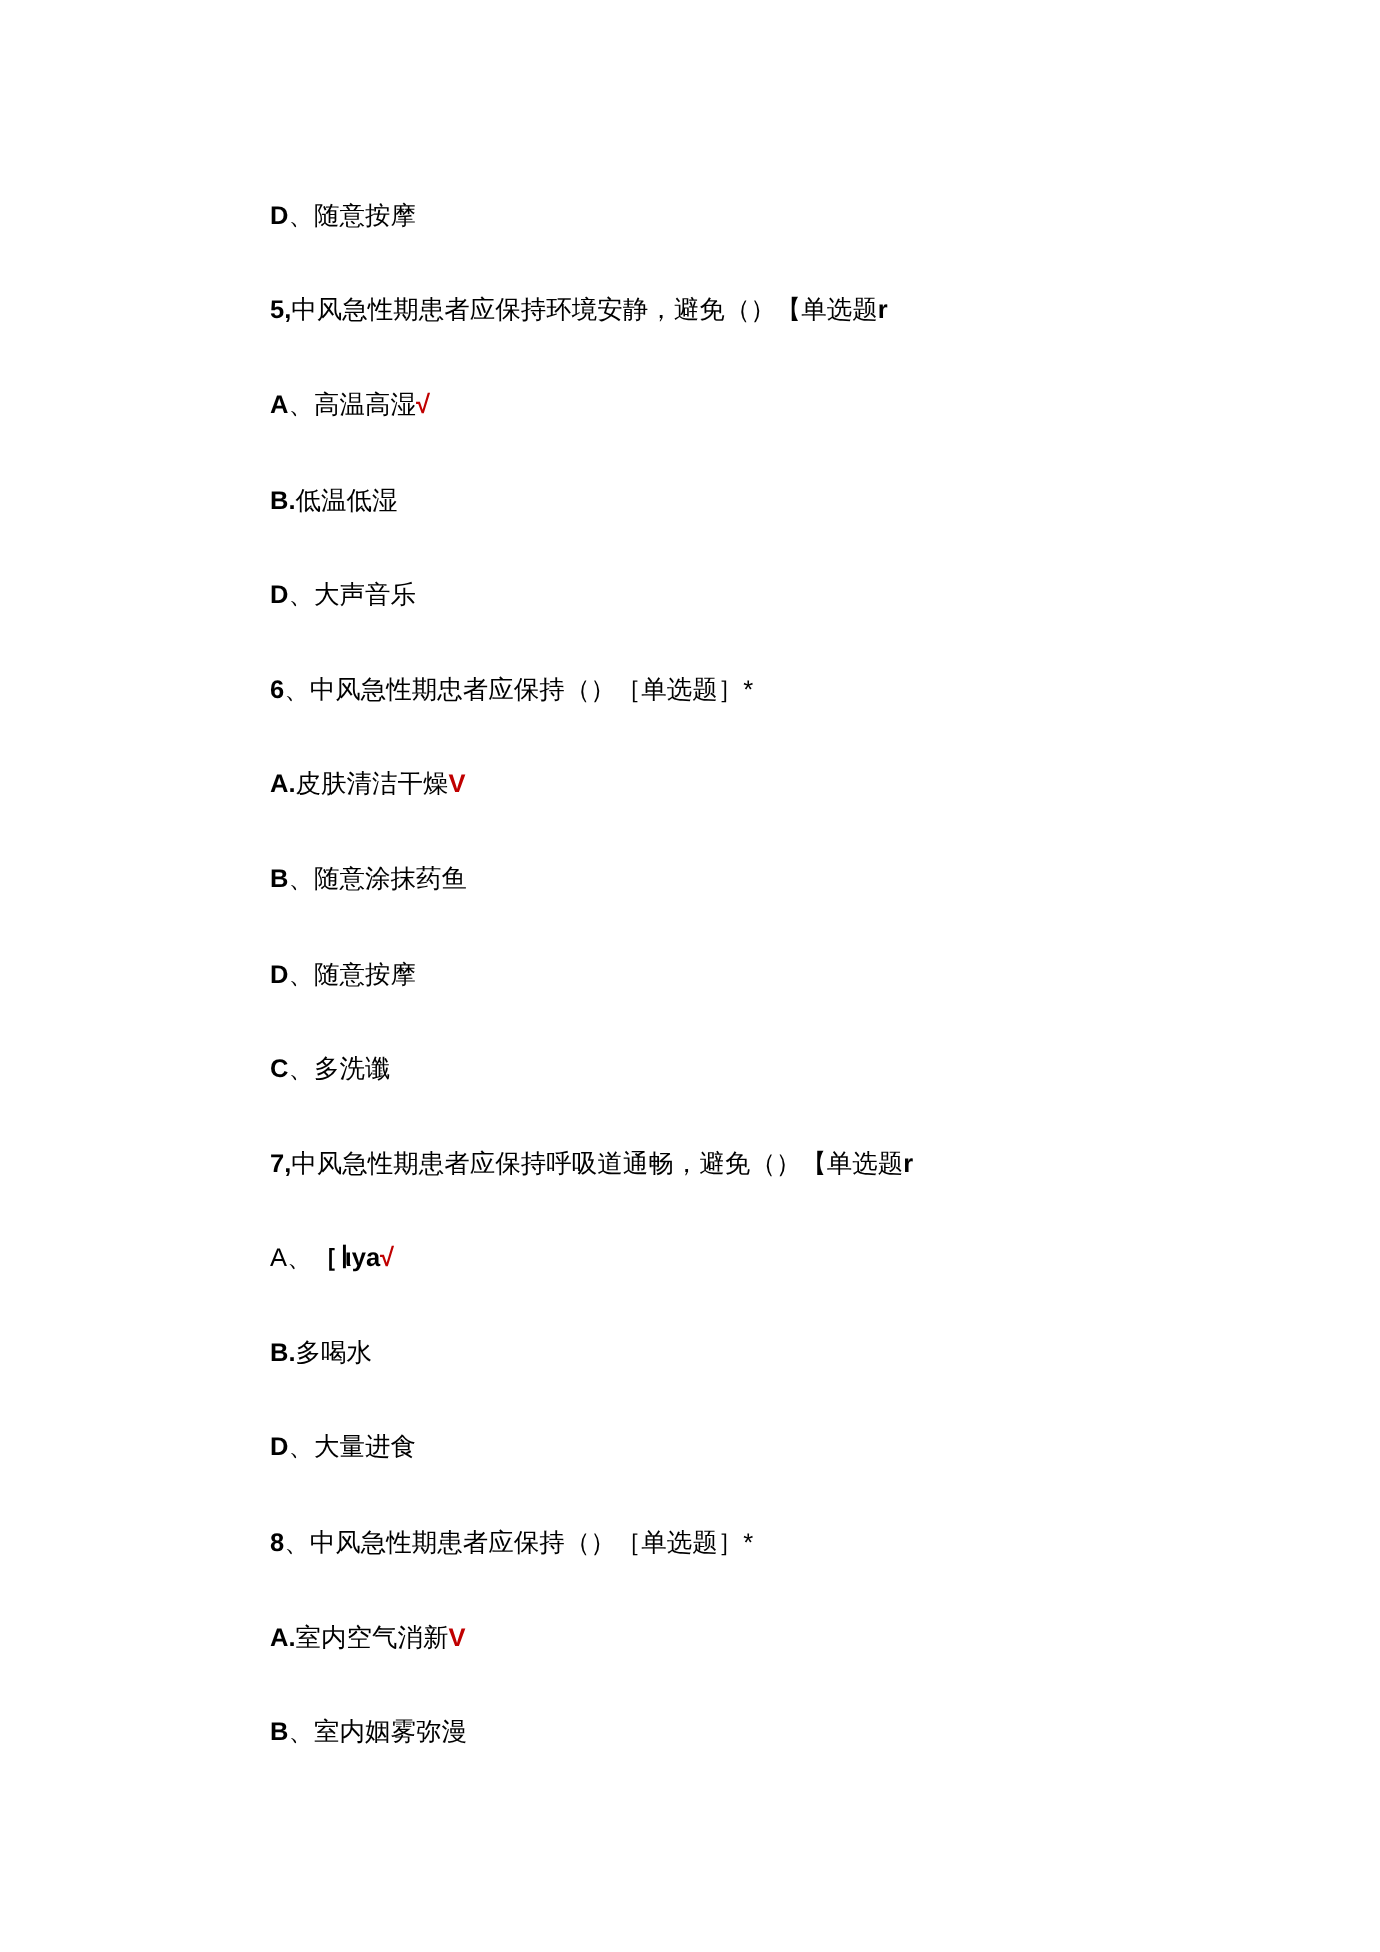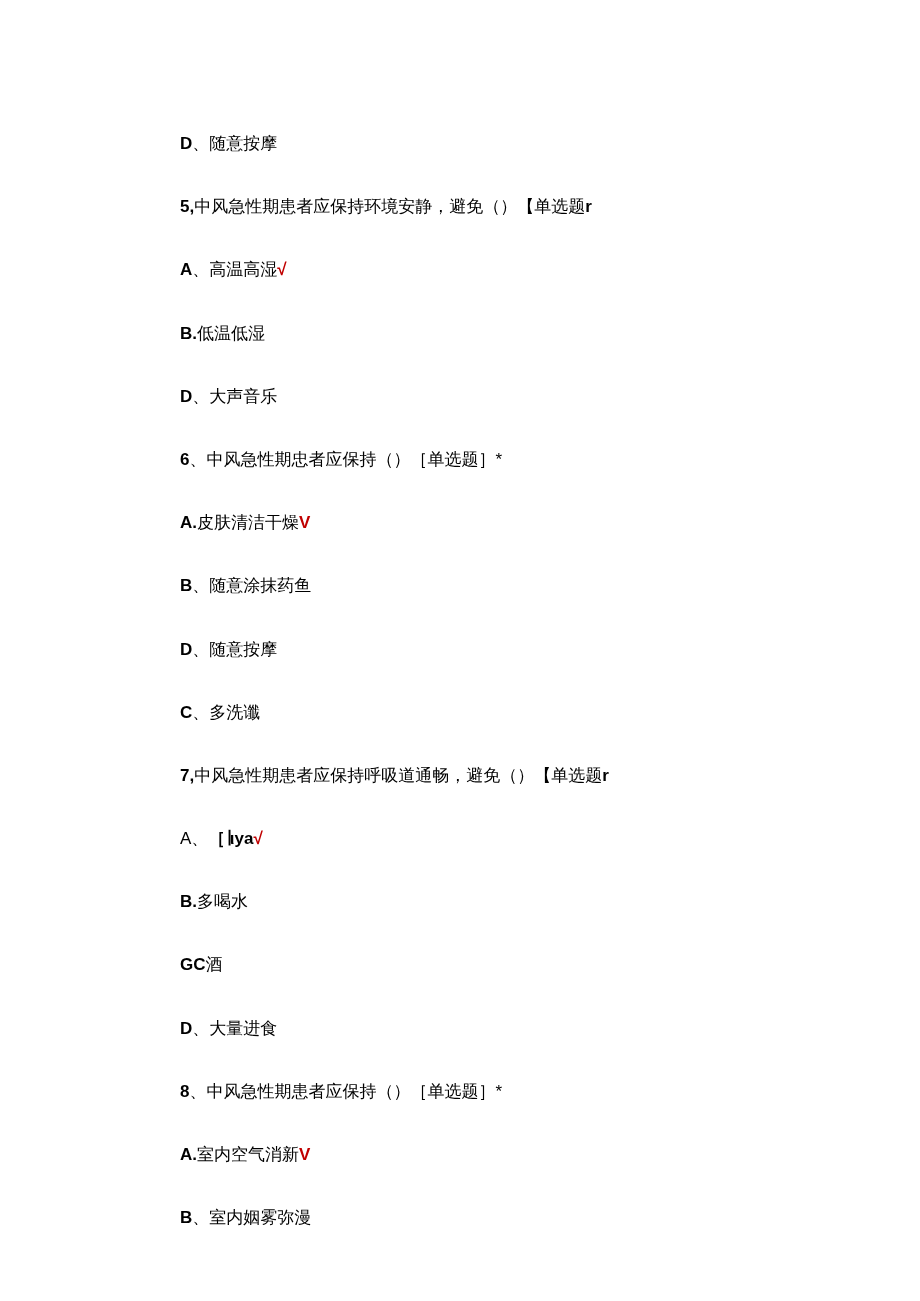--- a/index.html
+++ b/index.html
@@ -38,18 +38,17 @@
     <div class="line"><span class="bold">B.</span><span>低温低湿</span></div>
     <div class="line"><span class="bold">D</span><span>、</span><span>大声音乐</span></div>
     <div class="line"><span class="bold">6</span><span>、</span><span>中风急性期忠者应保持（）［单选题］*</span></div>
     <div class="line"><span class="bold">A.</span><span>皮肤清洁干燥</span><span class="check">V</span></div>
     <div class="line"><span class="bold">B</span><span>、</span><span>随意涂抹药鱼</span></div>
     <div class="line"><span class="bold">D</span><span>、</span><span>随意按摩</span></div>
     <div class="line"><span class="bold">C</span><span>、</span><span>多洗谶</span></div>
     <div class="line"><span class="bold">7,</span><span>中风急性期患者应保持呼吸道通畅，避免（）【单选题</span><span class="bold">r</span></div>
     <div class="line"><span>A</span><span>、</span><span class="bold">［∣ιya</span><span class="check">√</span></div>
     <div class="line"><span class="bold">B.</span><span>多喝水</span></div>
-    <div class="line"><span class="bold">GC</span><span>酒</span></div>
     <div class="line"><span class="bold">D</span><span>、</span><span>大量进食</span></div>
     <div class="line"><span class="bold">8</span><span>、</span><span>中风急性期患者应保持（）［单选题］*</span></div>
     <div class="line"><span class="bold">A.</span><span>室内空气消新</span><span class="check">V</span></div>
     <div class="line"><span class="bold">B</span><span>、</span><span>室内姻雾弥漫</span></div>
   </div>
 
 </body></html>

